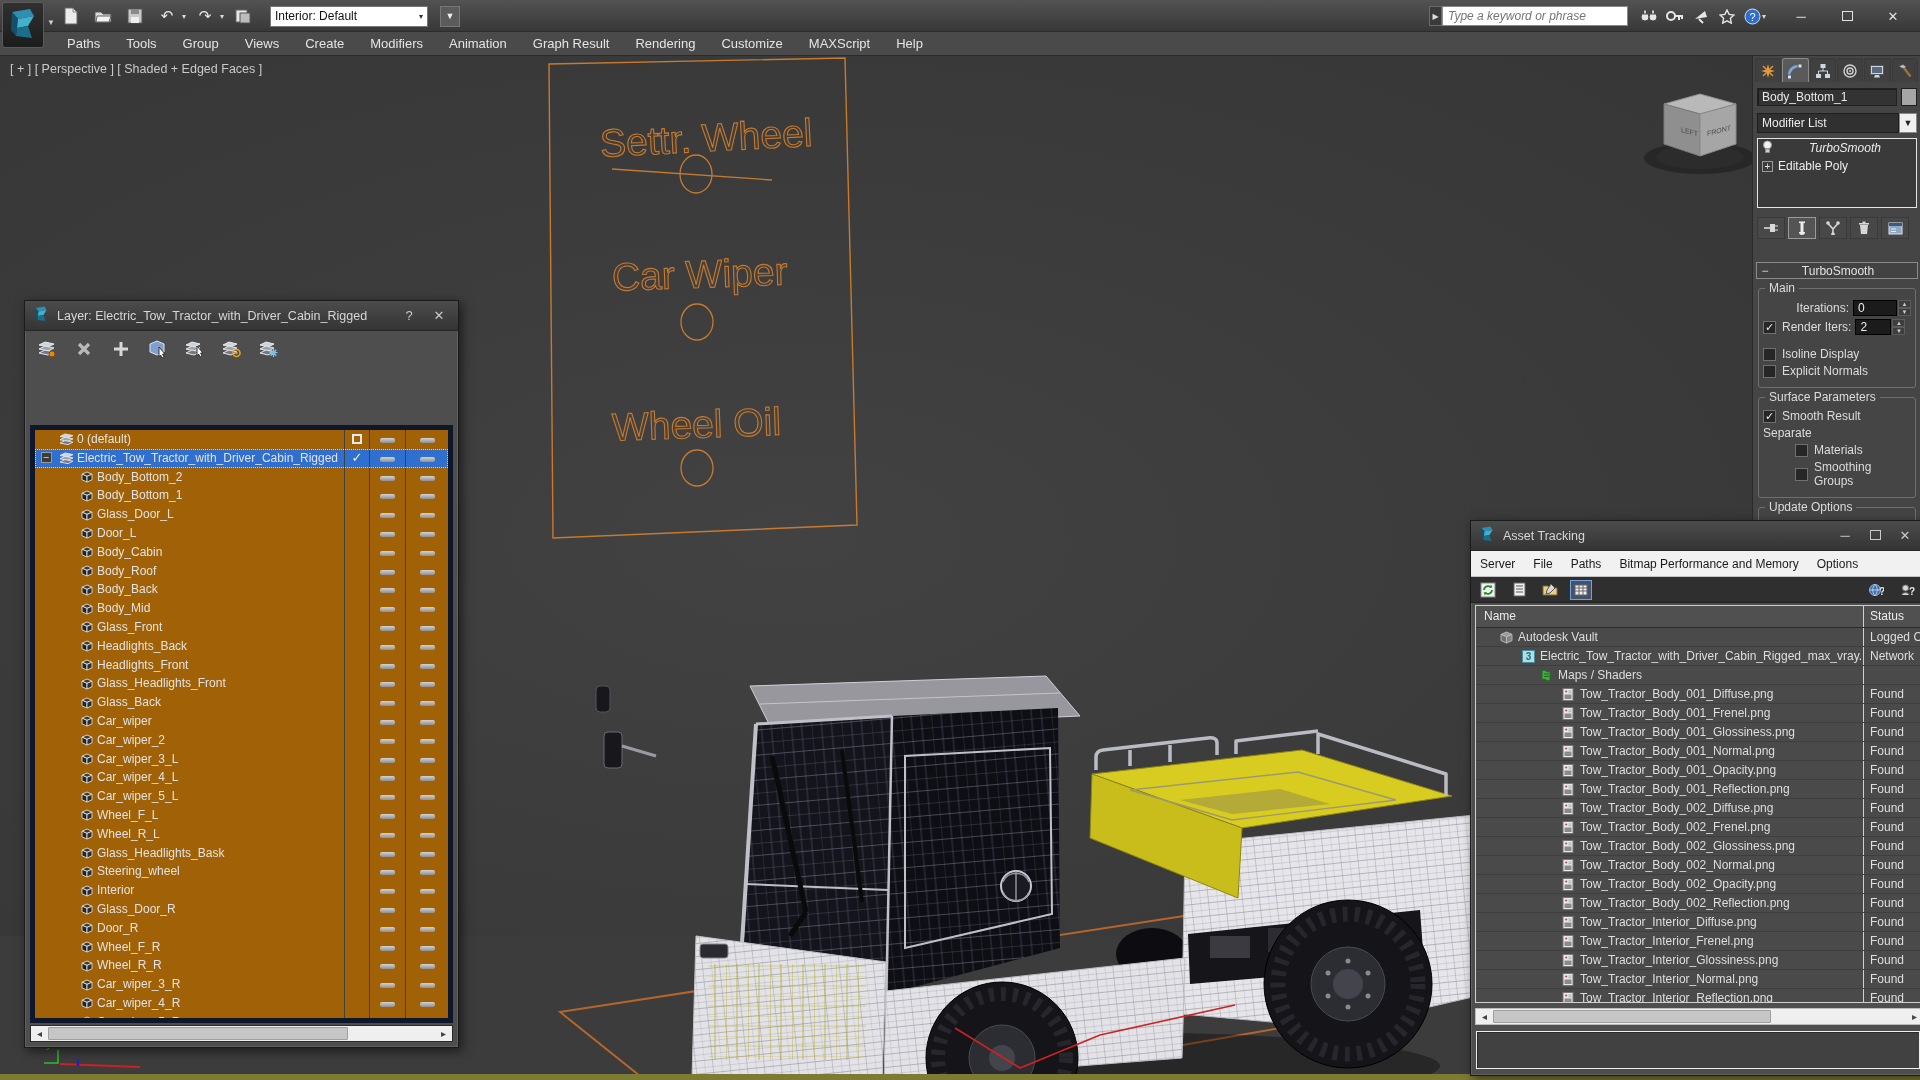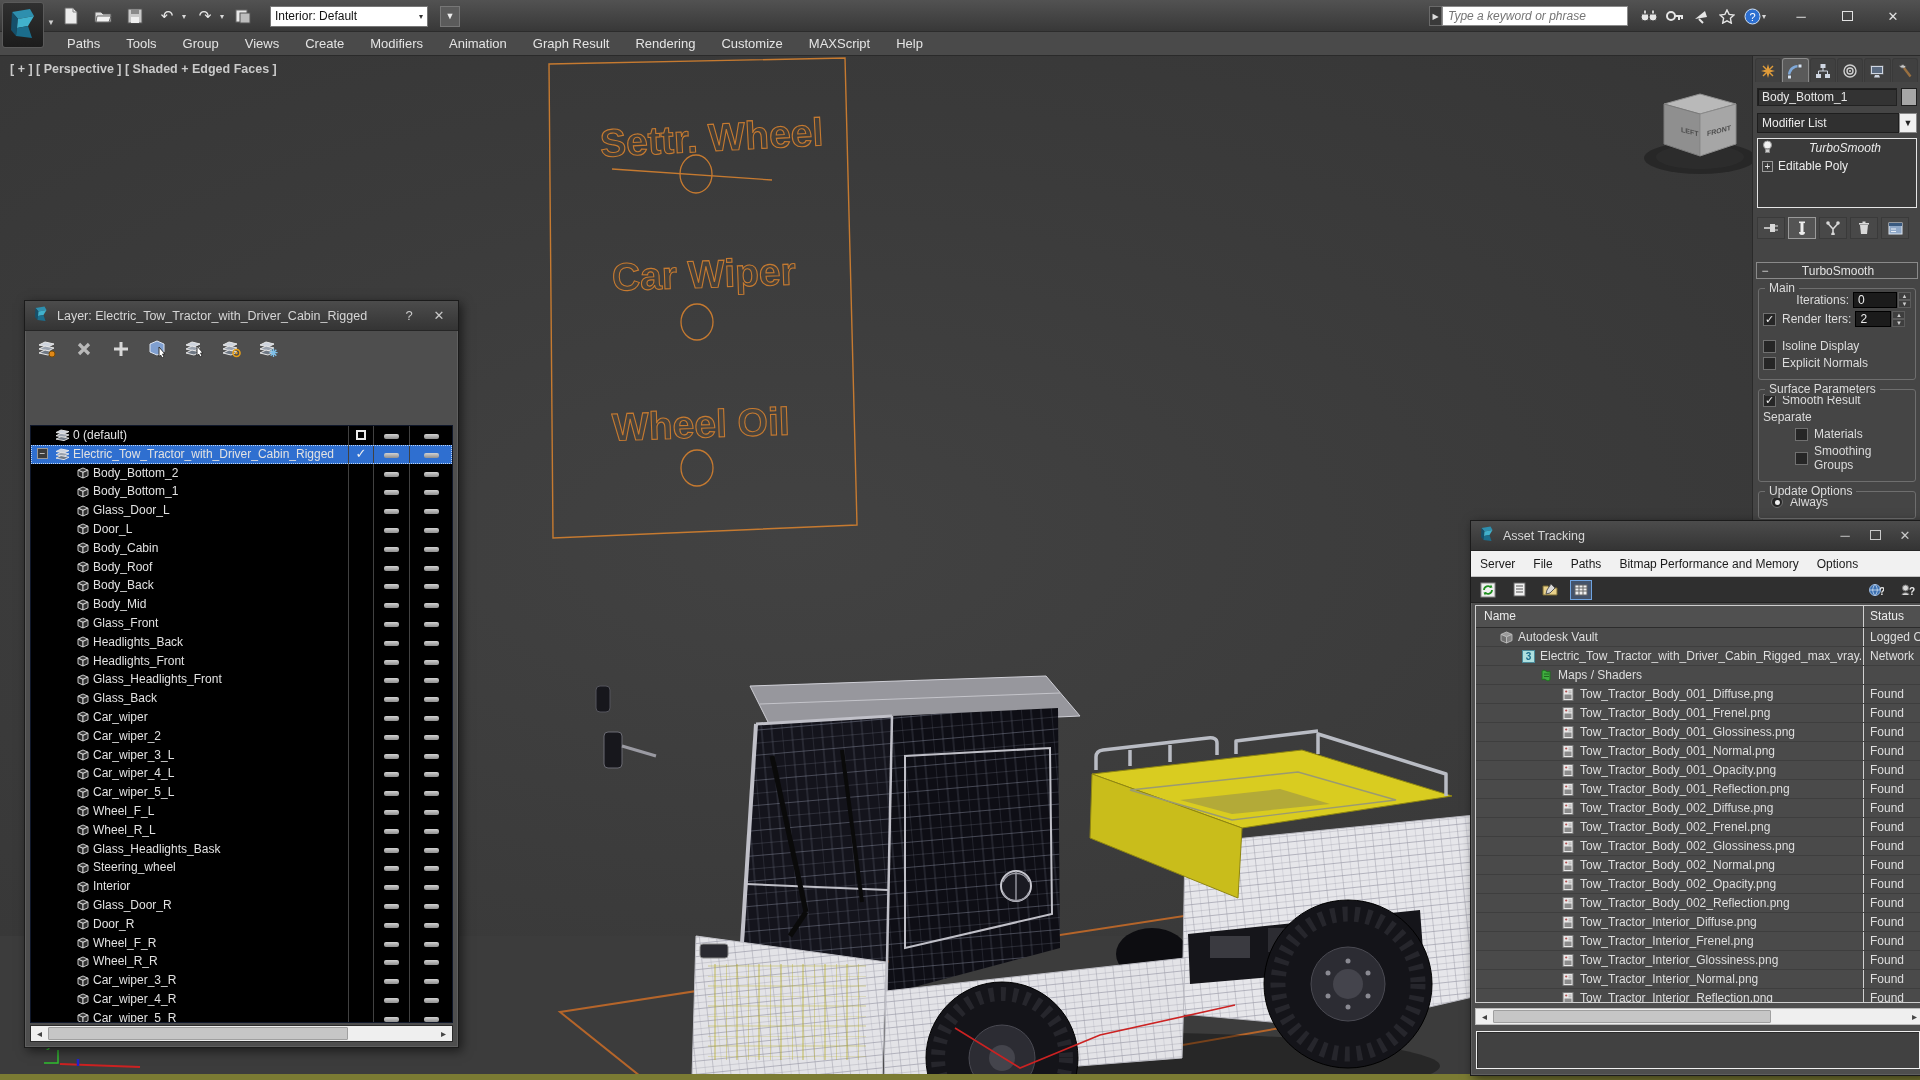--- a/index.html
+++ b/index.html
@@ -34,21 +34,21 @@
   .sinput { width:186px; height:20px; border:1px solid #8a8a8a; background:#fff; color:#777;
     font-style:italic; font-size:12px; padding:0 5px; }
   .tbicon { width:26px; height:22px; display:flex; align-items:center; justify-content:center; }
   .helpcaret { color:#d8d8d8; font-size:8px; margin:0 6px 0 -4px; }
   .winbtns { display:flex; gap:20px; margin:0 14px 0 16px; align-items:center;}
   .winbtn { width:26px; height:20px; display:flex; align-items:center; justify-content:center; color:#e2e2e2; font-size:13px;}
   .maxglyph { width:11px; height:10px; border:1.5px solid #e2e2e2; display:inline-block;}
 
   
   .viewport { position:absolute; left:0; top:56px; width:1752px; height:880px;
-    background:radial-gradient(ellipse at 45% 55%, #424242 0%, #3b3b3b 55%, #363636 100%); z-index:1;font-weight:bold; }
+    background:radial-gradient(ellipse at 45% 55%, #424242 0%, #3b3b3b 55%, #363636 100%); z-index:1; }
   .vplabel { position:absolute; left:10px; top:6px; color:#cacaca; font-size:12.5px; }
   .vpstats { position:absolute; left:14px; top:30px; font-size:13px; }
   .vpstats table { border-collapse:collapse; }
   .vpstats td { padding:1px 0; }
   .st-lbl { color:#cf9d32; text-align:right; padding-right:12px !important; }
   .st-val { color:#ddc742; }
   .st-total { color:#ddc742; }
   .bottomstrip { position:absolute; left:0; top:1074px; width:1920px; height:6px; background:#7b7b33; z-index:2; }
 
   
@@ -58,22 +58,22 @@
     display:flex; align-items:center; padding:0 8px; gap:8px; }
   .dlg-title .ttext { flex:1; color:#d6d6d6; font-size:12.5px; white-space:nowrap; overflow:hidden; }
   .dlg-title .tbtn { color:#c9c9c9; font-size:13px; width:22px; text-align:center; }
 
   
   #layerdlg { left:24px; top:300px; width:435px; height:748px; z-index:20; }
   .ltoolbar { height:36px; display:flex; align-items:center; gap:13px; padding-left:10px; }
   .ltool { width:24px; height:22px; display:flex; align-items:center; justify-content:center; }
   .lhead { display:flex; height:22px; background:#e8e8e8; color:#141414; font-size:12px;
     border:1px solid #2b2b2b; border-bottom:none; margin:0 5px; }
-  .llist { position:absolute; left:5px; right:5px; top:124px; bottom:24px; background:#000000;
-    border:1px solid #0f172a; overflow:hidden; }
+  .llist { position:absolute; left:5px; right:5px; top:124px; bottom:24px; background:#a16207;
+    border:5px solid #0f172a; overflow:hidden; }
   .lc { line-height:18.8px; }
   .lc.name { flex:1; position:relative; white-space:nowrap; overflow:hidden; }
   .lc.cur { width:25px; border-left:1px solid #414141; text-align:center; }
   .lc.hide { width:36px; border-left:1px solid #414141; text-align:center; }
   .lc.frz { width:43px; border-left:1px solid #414141; text-align:center; }
   .lhead .lc { border-left-color:#9a9a9a; color:#141414; line-height:21px; }
   .lhead .lc.name { padding-left:8px; }
   .lrow { display:flex; height:18.8px; color:#e2e2e2; font-size:12px; align-items:stretch; }
   .lrow.sel { background:#2f6fd0; outline:1px dotted #bcd4f2; outline-offset:-1px; }
   .expbox { position:absolute; left:6px; top:3.5px; width:11px; height:11px; background:#3c3c3c;
@@ -133,21 +133,21 @@
   .stackrow .sr-lbl { flex:1; text-align:center; }
   .stackrow .sr-lbl.left { text-align:left; }
   .stacktools { position:absolute; left:4px; top:160px; width:160px; height:24px; display:flex; gap:3px; align-items:center; }
   .sbtn { width:28px; height:22px; display:flex; align-items:center; justify-content:center;
     background:#484848; border:1px solid #3a3a3a; }
   .sbtn.pressed { border:1px solid #9a9a9a; background:#545454; }
   .rollout { position:absolute; left:3px; top:206px; width:162px; }
   .rollhdr { height:17px; background:#424242; border:1px solid #8a8a8a; display:flex; align-items:center; color:#e2e2e2; }
   .rollhdr .minus { width:16px; text-align:center; color:#cfcfcf; }
   .rollhdr .rtitle { flex:1; text-align:center; padding-right:14px; }
-  .group { position:relative; border:1px solid #6e6e6e; border-radius:3px; margin:9px 2px 0 2px; padding:0 4px 6px 4px; }
+  .group { position:relative; border:1px solid #6e6e6e; border-radius:3px; margin:9px 2px 0 2px; padding:8px 4px 6px 4px; }
   .group > .gtitle { position:absolute; top:-8px; left:6px; background:#454545; padding:0 4px; color:#dcdcdc; }
   .prow { display:flex; align-items:center; margin:3px 0; }
   .prow .plbl { color:#dcdcdc; }
   .spinfield { width:44px; height:16px; background:#1b1b1b; border:1px solid #000; color:#ececec;
     padding:0 4px; line-height:15px; margin-left:4px; }
   .spinner { width:13px; height:16px; margin-left:1px; display:flex; flex-direction:column; }
   .spinner span { flex:1; background:#3e3e3e; border:1px solid #5c5c5c; color:#ccc; font-size:6px;
     display:flex; align-items:center; justify-content:center; }
   .chk { width:13px; height:13px; background:#262626; border:1px solid #707070; margin-right:6px;
     display:inline-flex; align-items:center; justify-content:center; color:#f0f0f0; font-size:11px;

